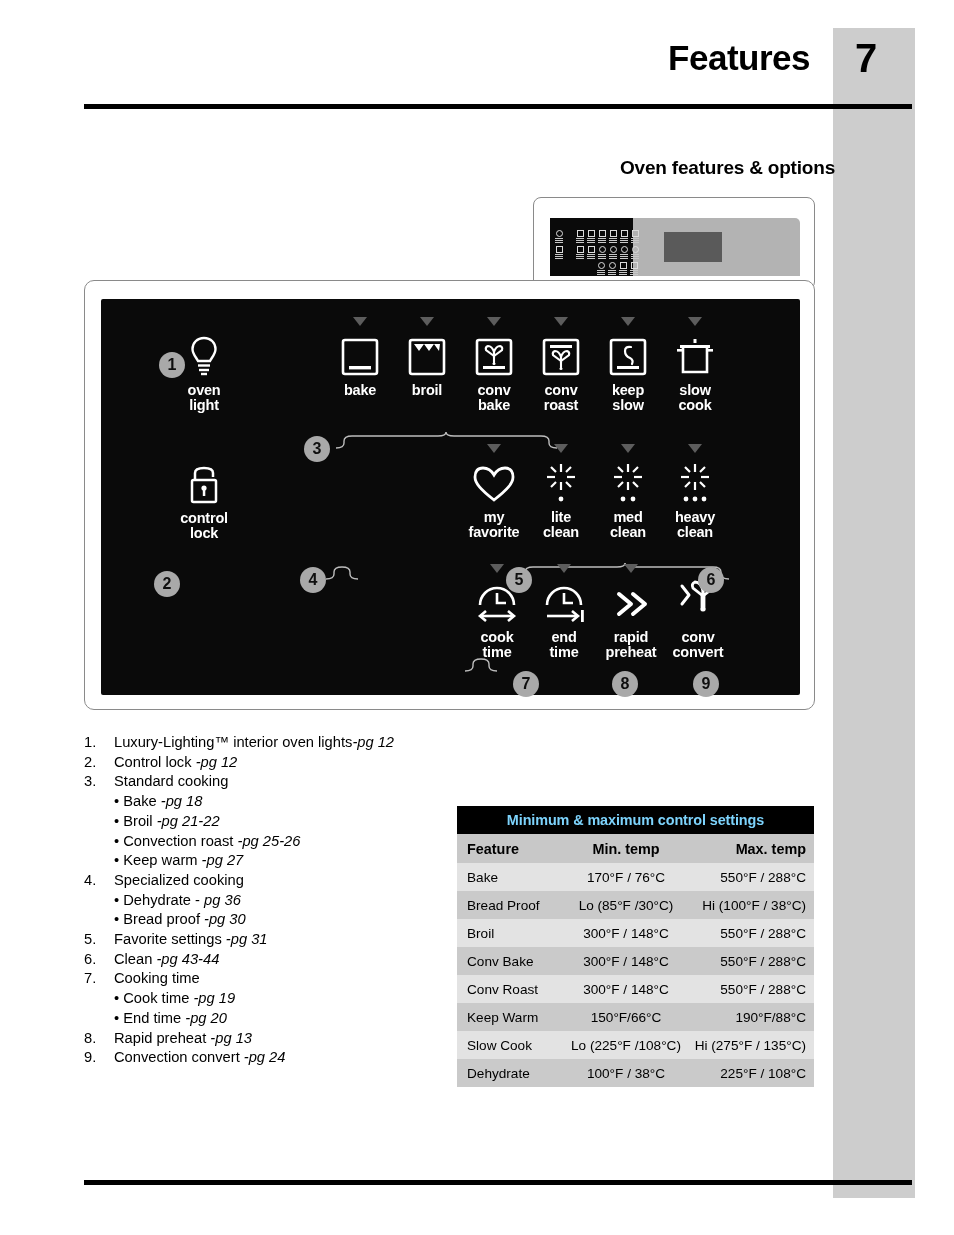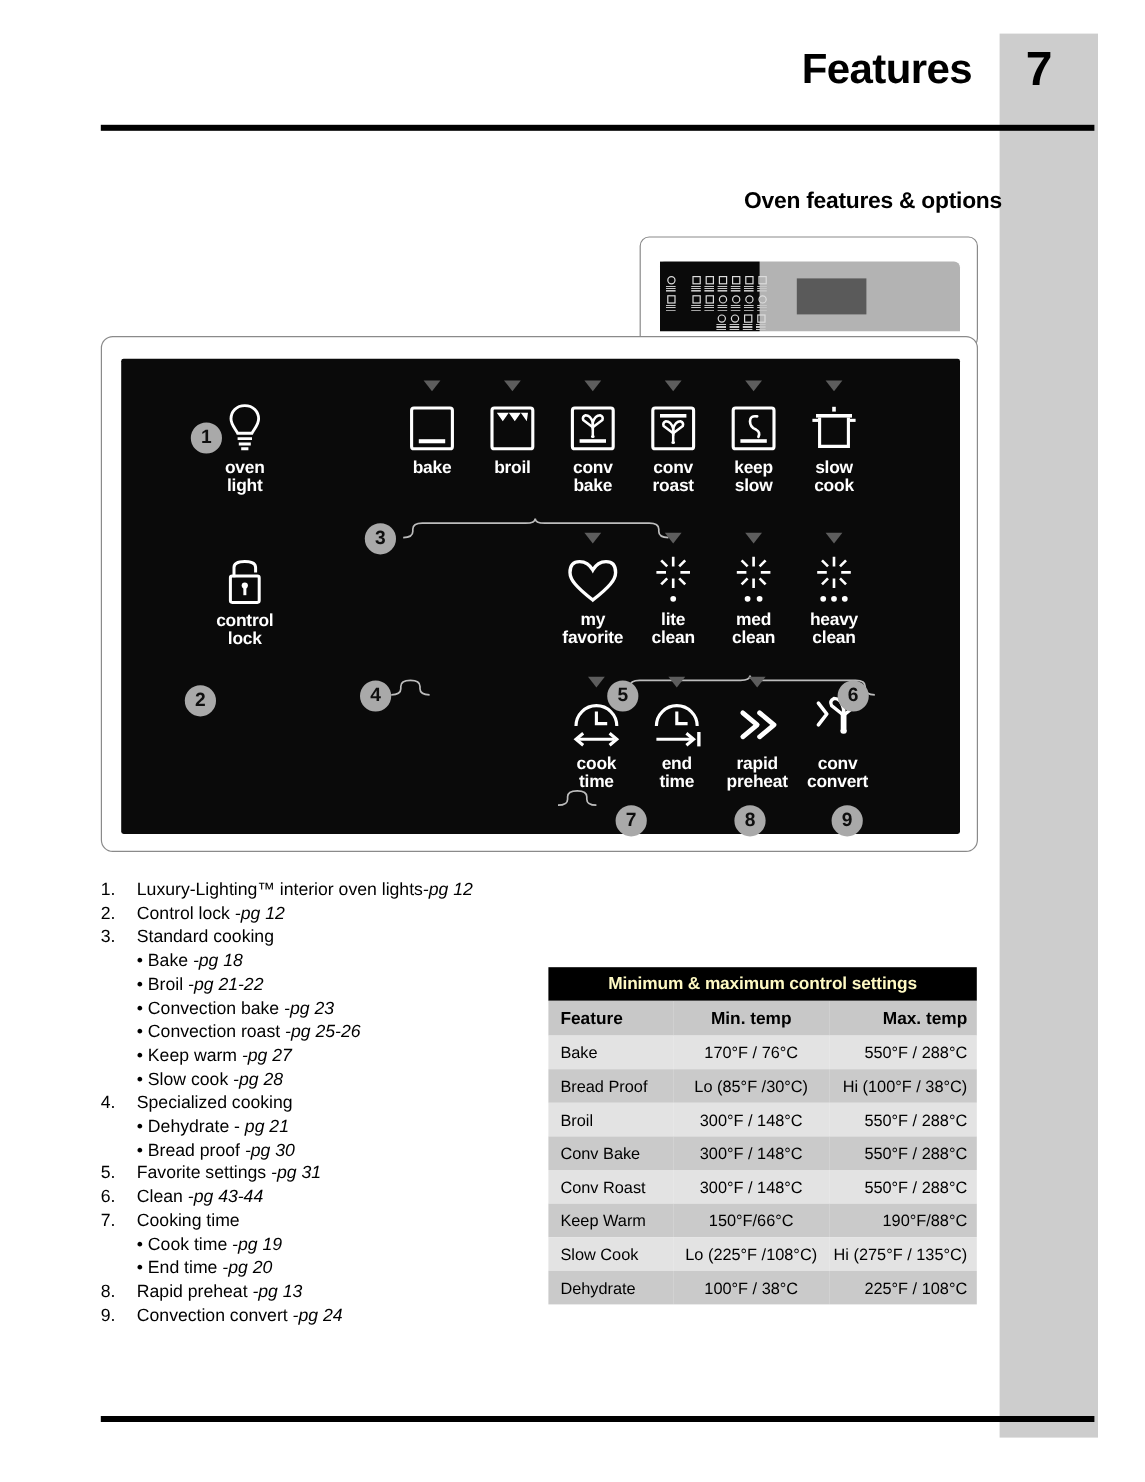--- a/index.html
+++ b/index.html
@@ -220,21 +220,21 @@
     top: 806px;
     width: 357px;
     border-collapse: collapse;
     font-size: 13.6px;
   }
   #settings-table th, #settings-table td {
     padding: 0;
   }
   #tbl-title {
     background: #000;
-    color: #fef9c3;
+    color: #7dd3fc;
     font-size: 14.4px;
     font-weight: bold;
     text-align: center;
     height: 28px;
     letter-spacing: -0.1px;
   }
   .thead-cell {
     background: #c8c8c8;
     font-weight: bold;
     font-size: 14.4px;
@@ -640,29 +640,27 @@
     <div class="li-row">
       <span class="li-num">2.</span>
       <span class="li-text">Control lock <i class="pg">-pg 12</i></span>
     </div>
     <div class="li-row">
       <span class="li-num">3.</span>
       <span class="li-text">Standard cooking</span>
     </div>
     <div class="li-sub">• Bake <i class="pg">-pg 18</i></div>
     <div class="li-sub">• Broil <i class="pg">-pg 21-22</i></div>
-    <div class="li-sub">• Convection bake <i class="pg">-pg 23</i></div>
     <div class="li-sub">• Convection roast <i class="pg">-pg 25-26</i></div>
     <div class="li-sub">• Keep warm <i class="pg">-pg 27</i></div>
-    <div class="li-sub">• Slow cook <i class="pg">-pg 28</i></div>
     <div class="li-row">
       <span class="li-num">4.</span>
       <span class="li-text">Specialized cooking</span>
     </div>
-    <div class="li-sub">• Dehydrate - <i class="pg">pg 21</i></div>
+    <div class="li-sub">• Dehydrate - <i class="pg">pg 36</i></div>
     <div class="li-sub">• Bread proof  <i class="pg">-pg 30</i></div>
     <div class="li-row">
       <span class="li-num">5.</span>
       <span class="li-text">Favorite settings <i class="pg">-pg 31</i></span>
     </div>
     <div class="li-row">
       <span class="li-num">6.</span>
       <span class="li-text">Clean <i class="pg">-pg 43-44</i></span>
     </div>
     <div class="li-row">

